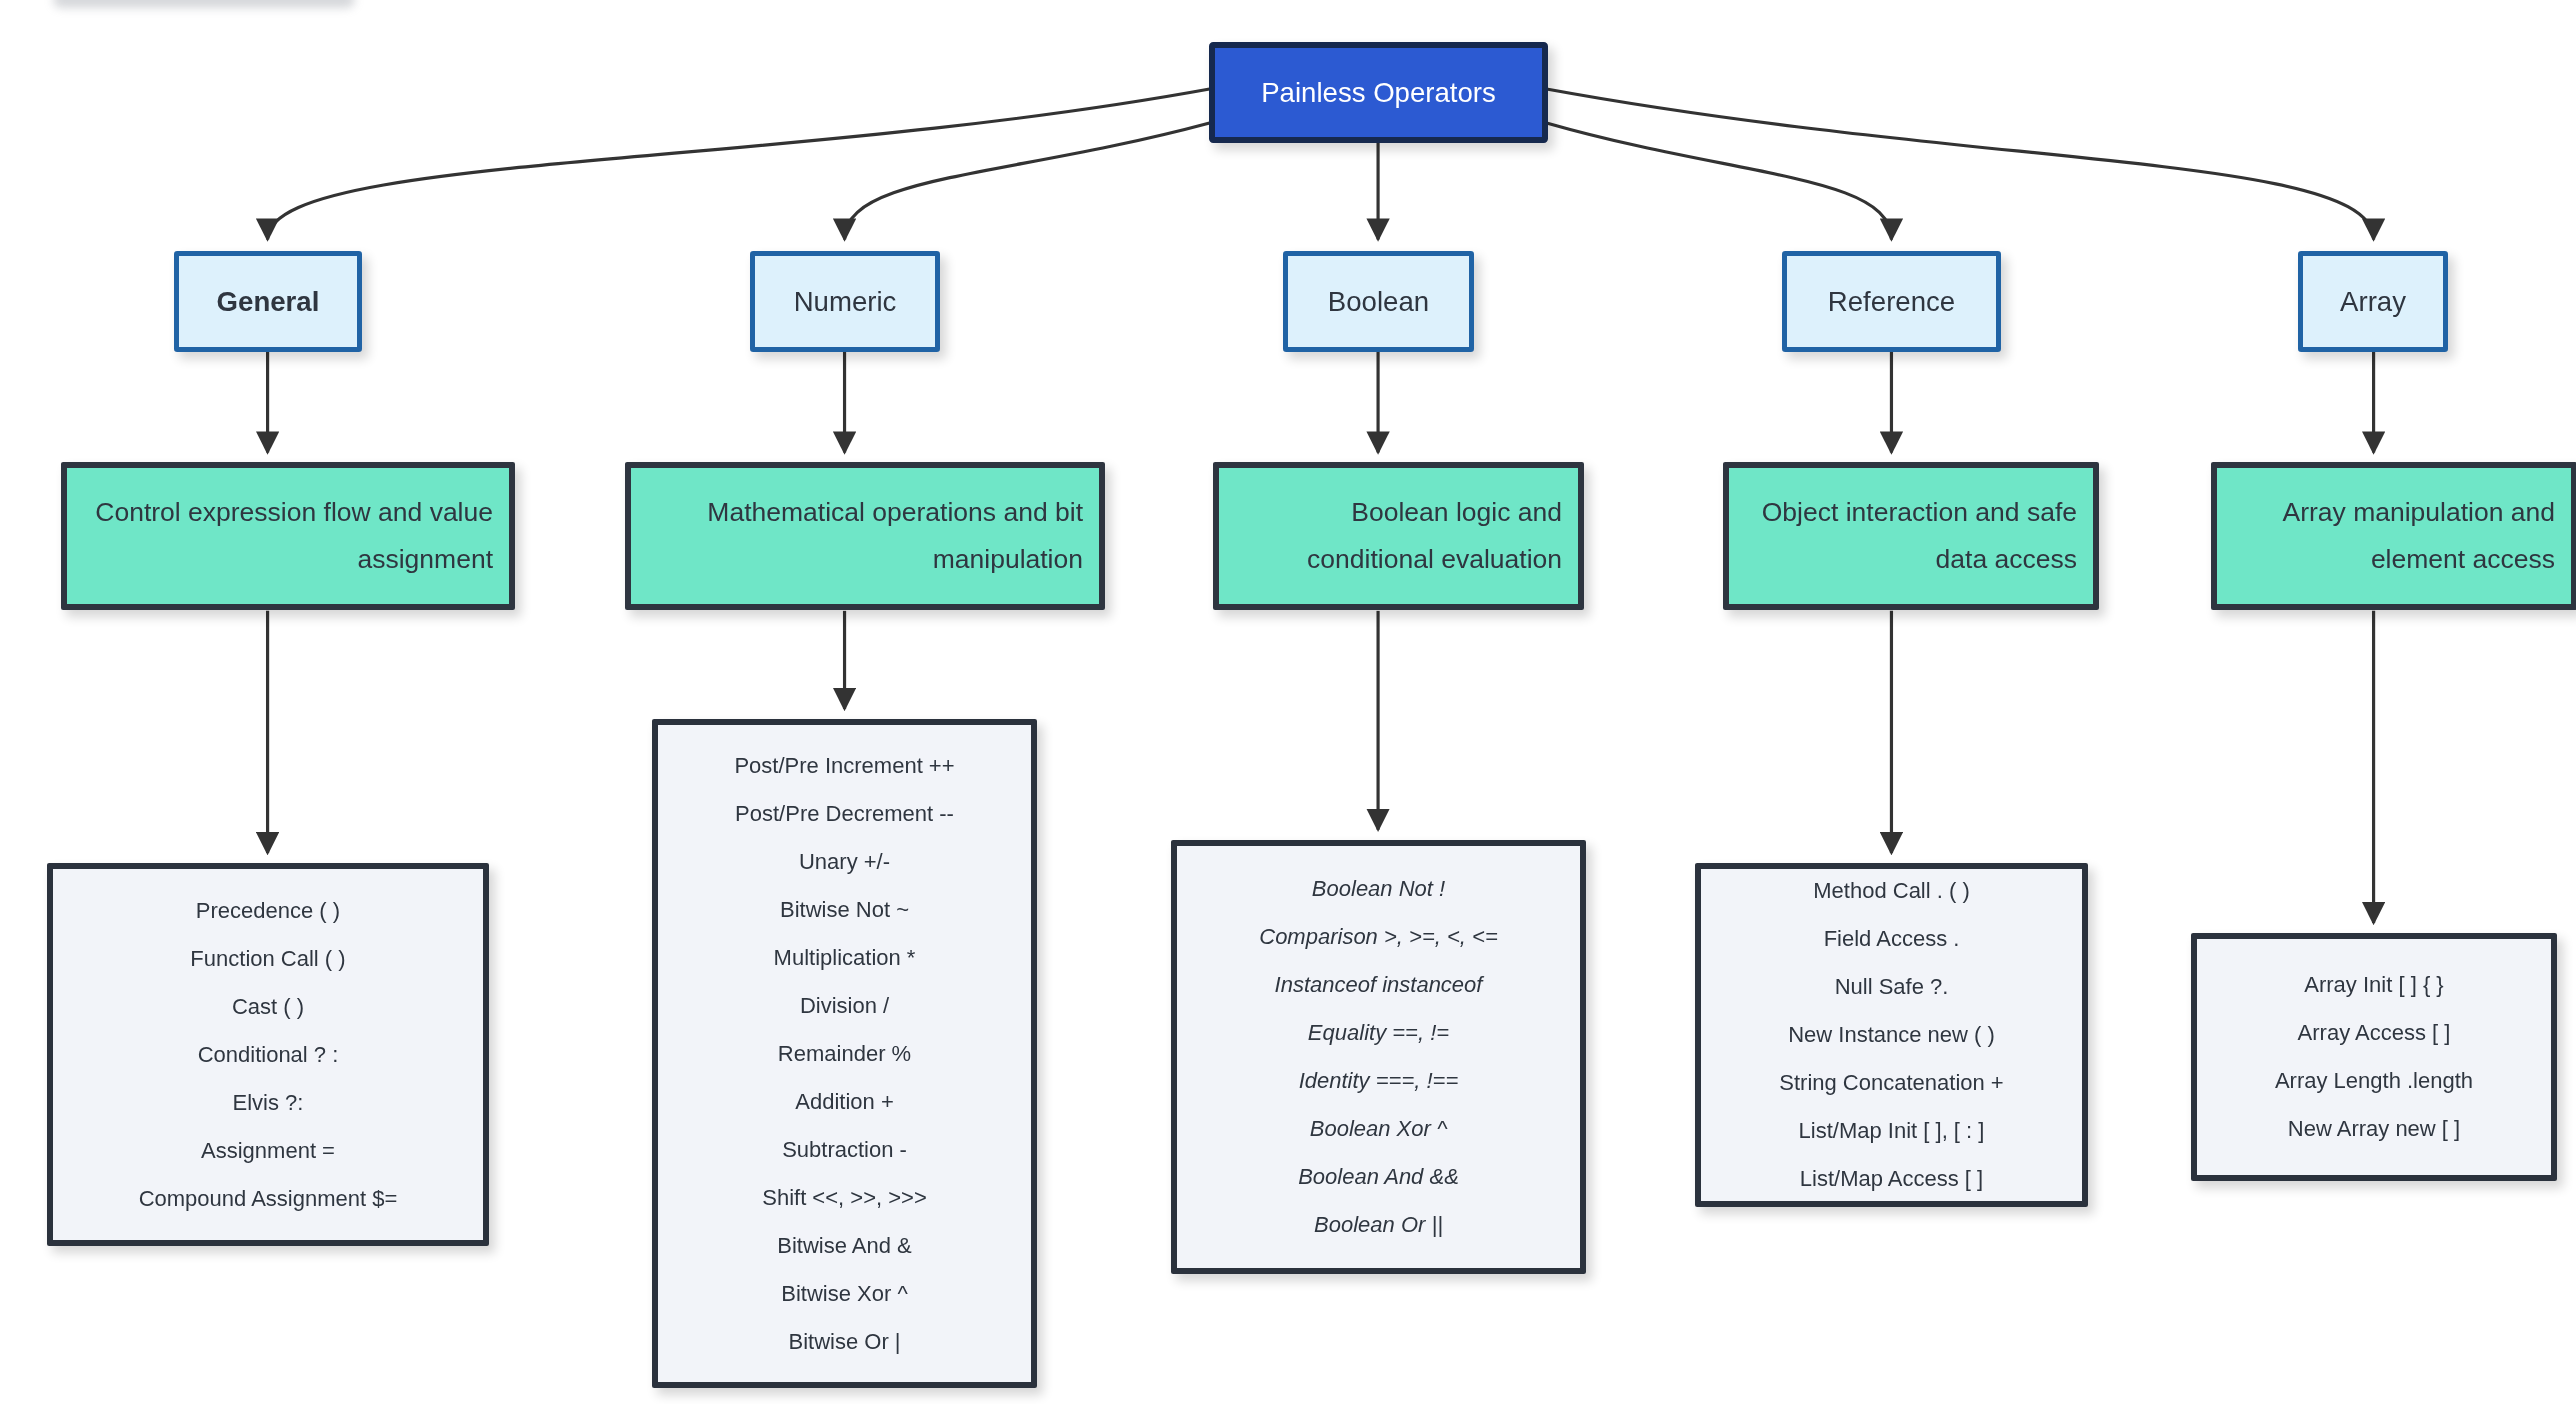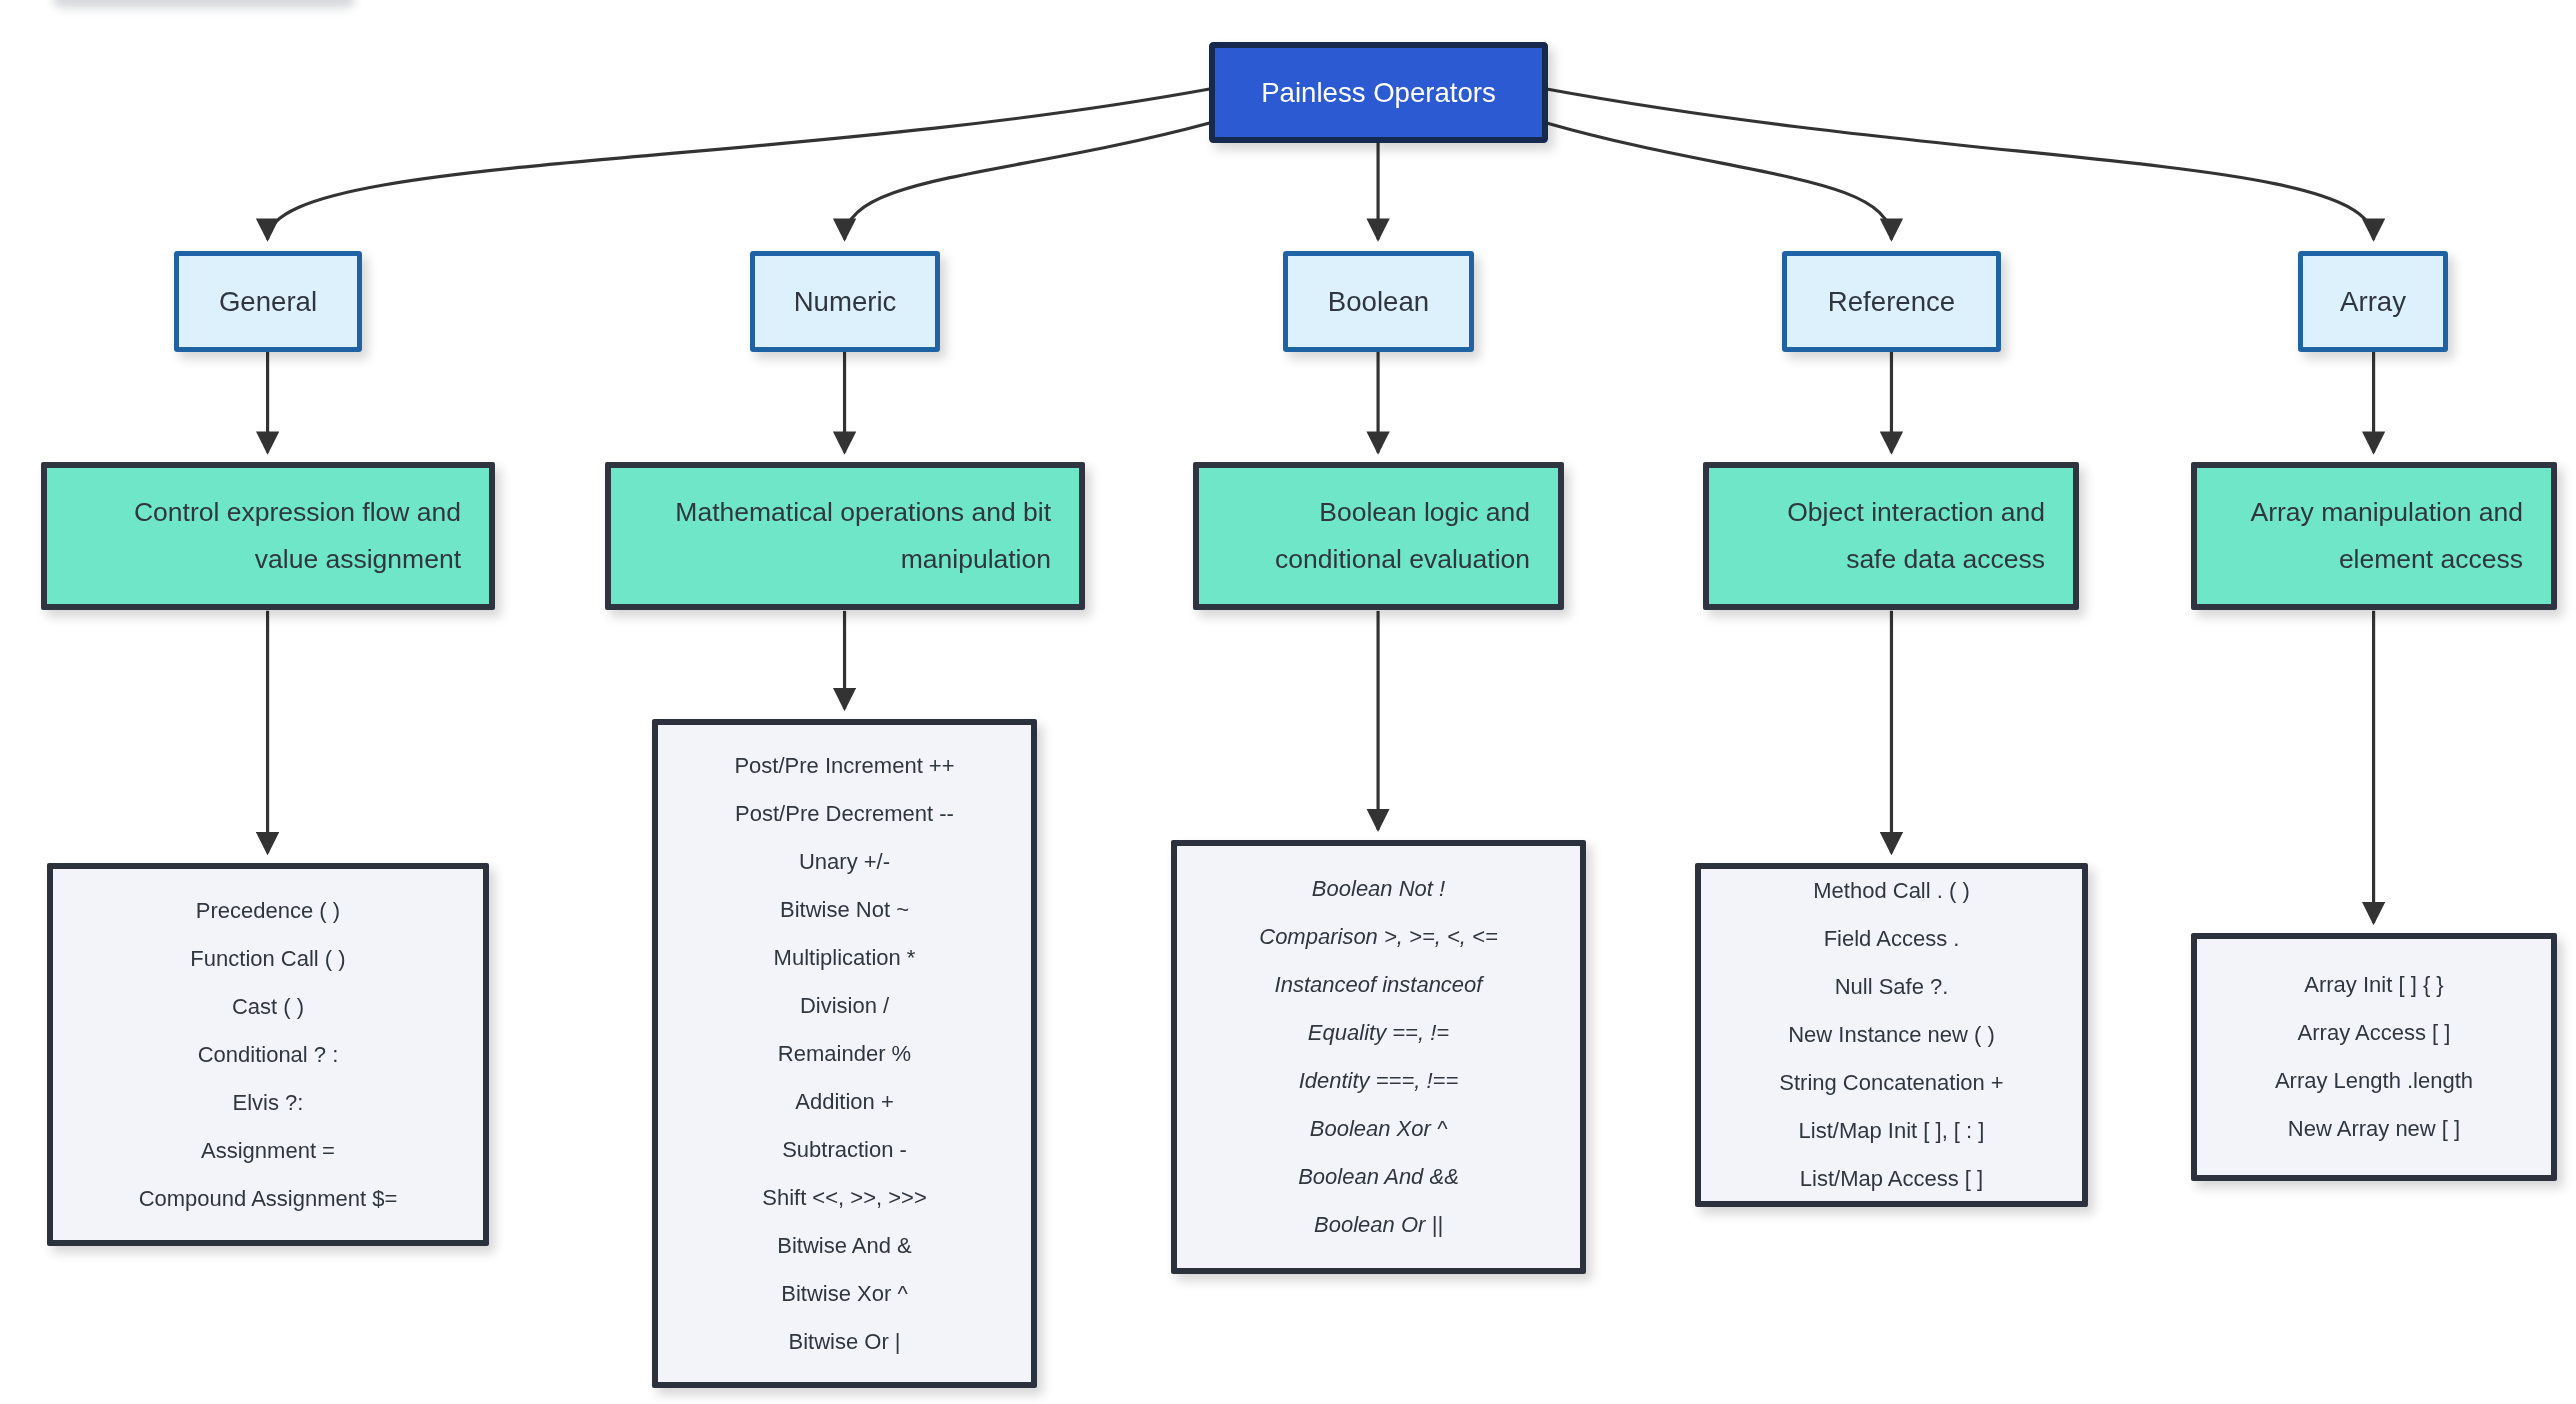--- a/index.html
+++ b/index.html
@@ -55,21 +55,22 @@
     border:5.3px solid var(--c-category-border);
     border-radius:3.2px;
     font-size:27.6px;
   }
   .desc{
     background:var(--c-desc-fill);
     border:6.4px solid var(--c-desc-border);
     border-radius:2.1px;
     font-size:26.5px;
     line-height:47px;
-    padding:0 28px;
+    padding:0 16px;
+    margin-left:20px;
   }
   .detail{
     background:var(--c-detail-fill);
     border:6.4px solid var(--c-detail-border);
     border-radius:2.1px;
     flex-direction:column;
     font-size:22px;
   }
   .op-line{
     line-height:48px;
@@ -80,21 +81,21 @@
     left:53px; top:-9.5px;
     width:302px; height:17px;
     background:#8a8f98;
     opacity:.35;
     filter:blur(4.8px);
     border-radius:8.5px;
     z-index:0;
   }
   
   #t-root{left:1209px;top:42px;width:339px;height:101px;}
-  #h-0{left:174px; top:251px;width:188px;height:101px;}
+  #h-0{left:174px; top:251px;width:188px;height:101px;font-weight:bold;}
   #h-1{left:750px;top:251px;width:190px;height:101px;}
   #h-2{left:1283px;top:251px;width:191px;height:101px;}
   #h-3{left:1782px;top:251px;width:219px;height:101px;}
   #h-4{left:2298px;top:251px;width:150px;height:101px;}
   #d-0{left:41px;  top:462px;width:454px;height:148px;}
   #d-1{left:605px;top:462px;width:480px;height:148px;}
   #d-2{left:1193px;top:462px;width:371px;height:148px;}
   #d-3{left:1703px;top:462px;width:376px;height:148px;}
   #d-4{left:2191px;top:462px;width:366px;height:148px;}
   #l-0{left:47px;  top:863px;width:442px;height:383px;}

